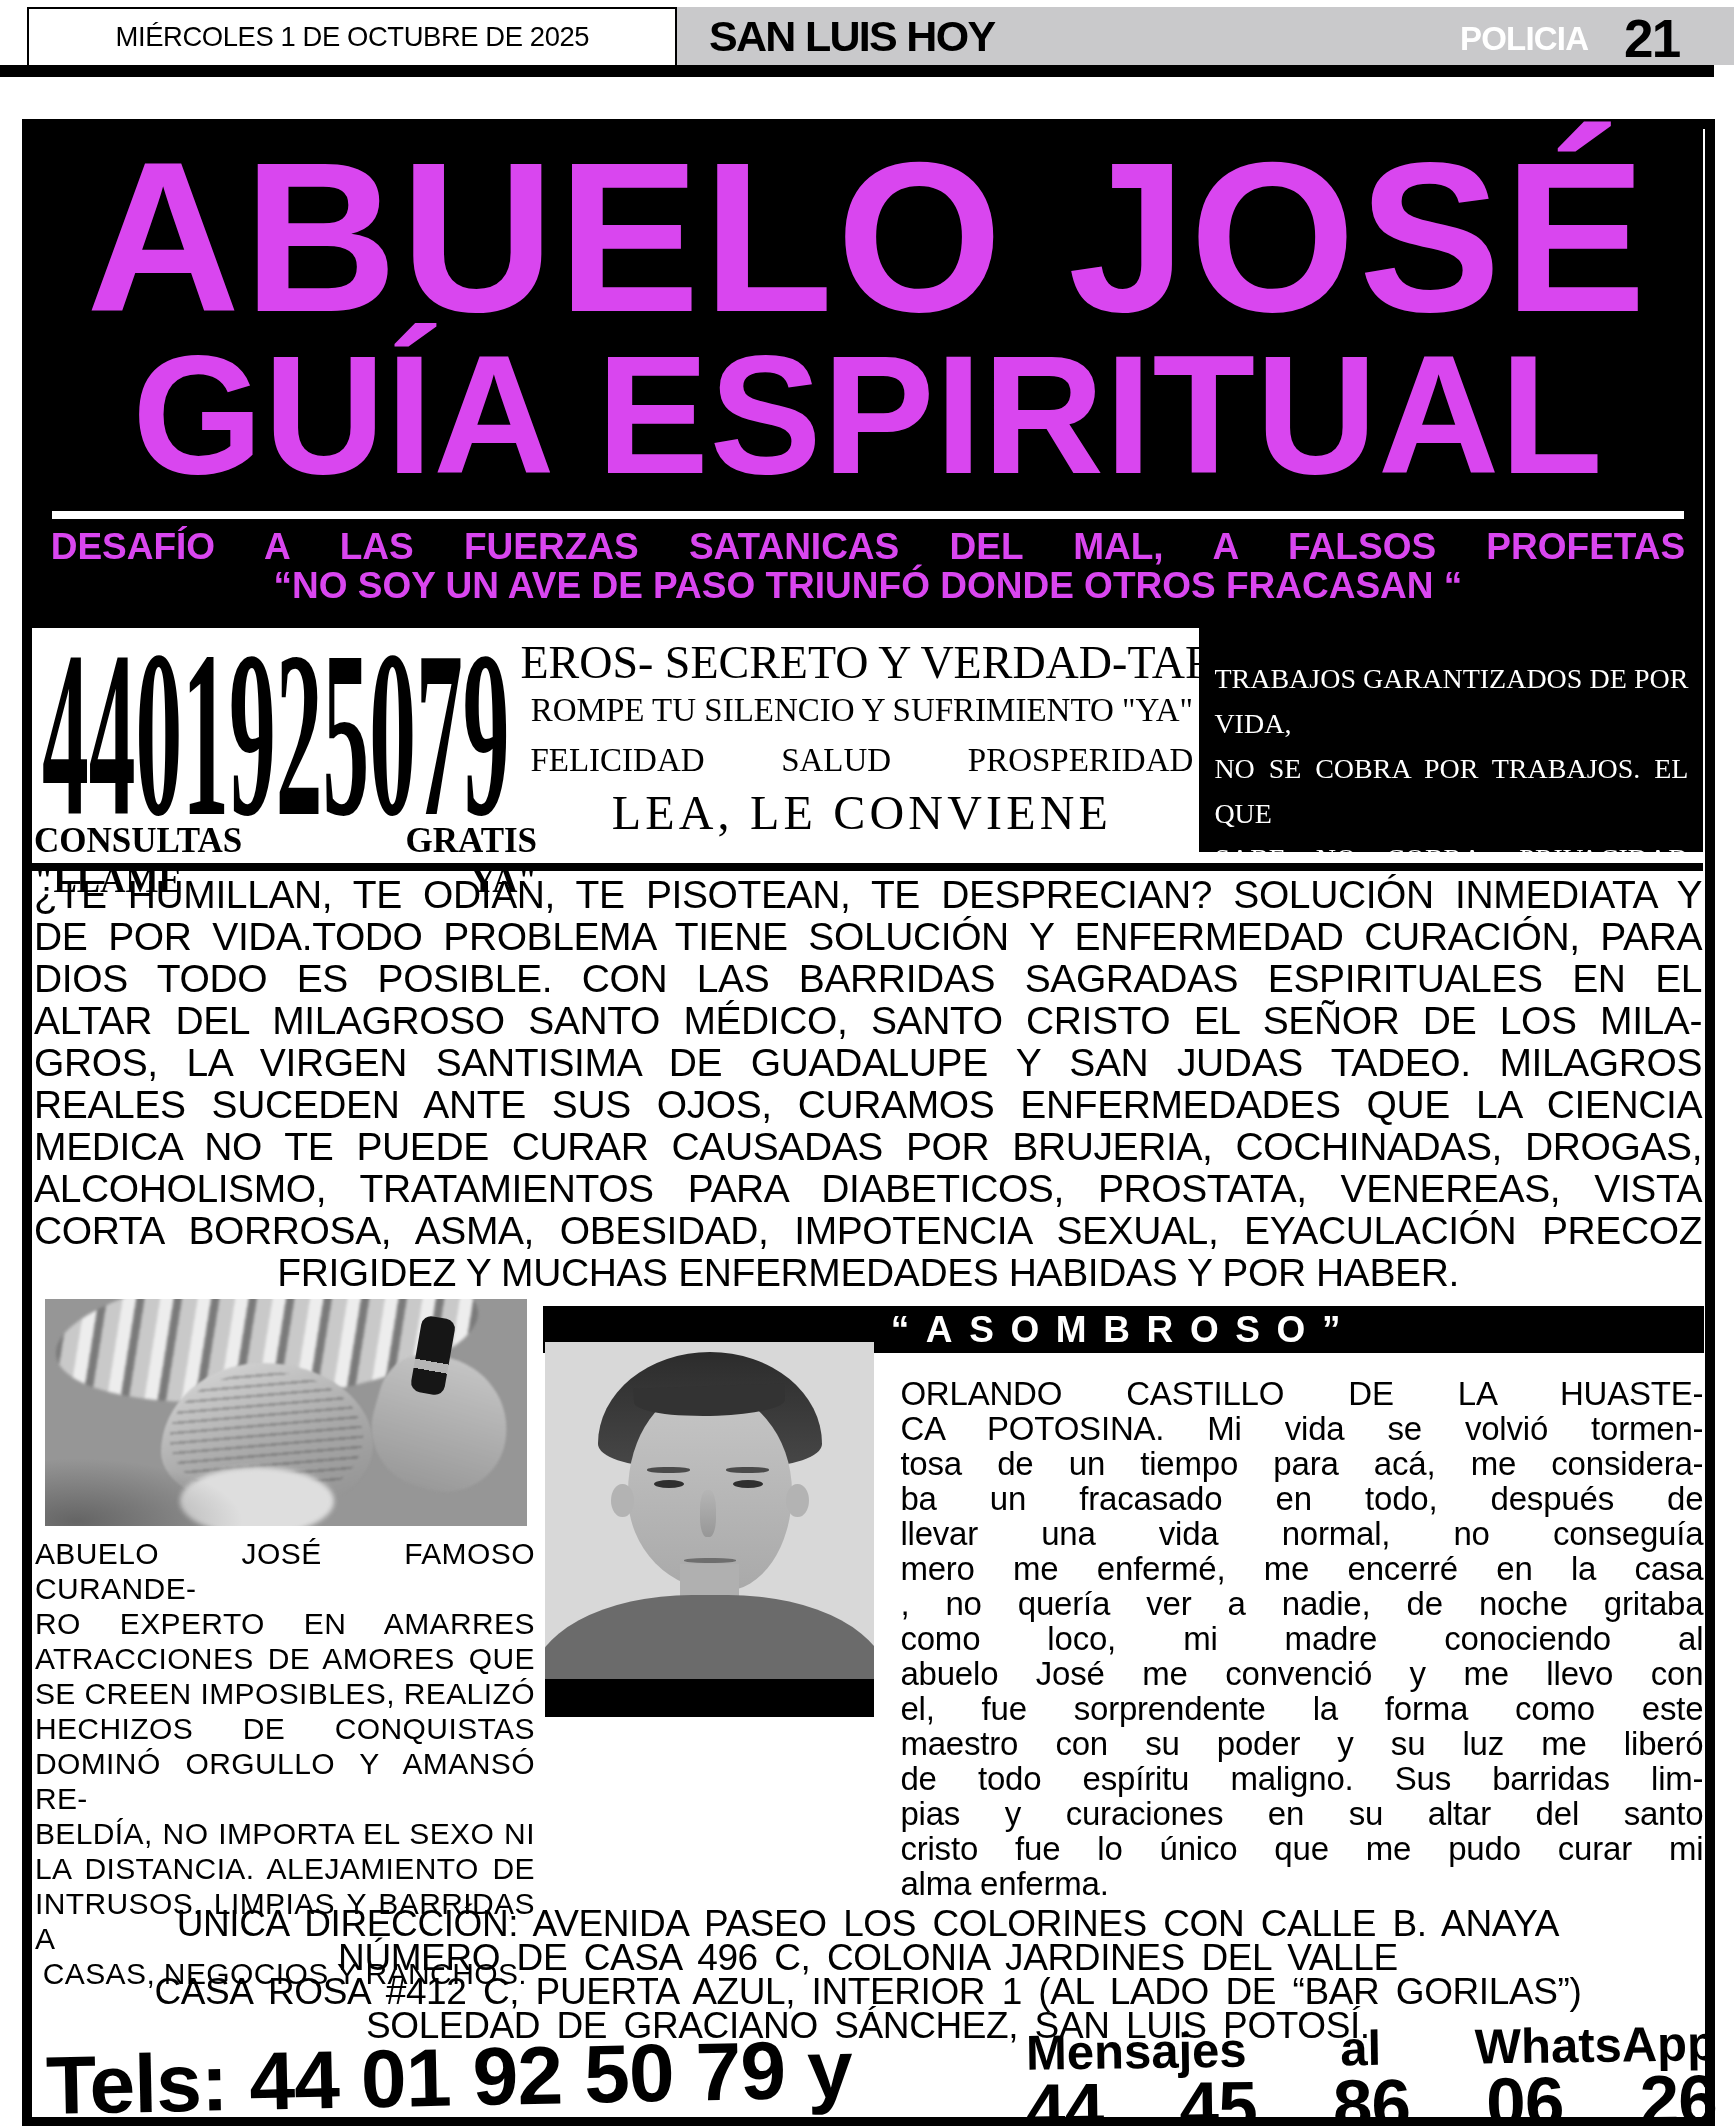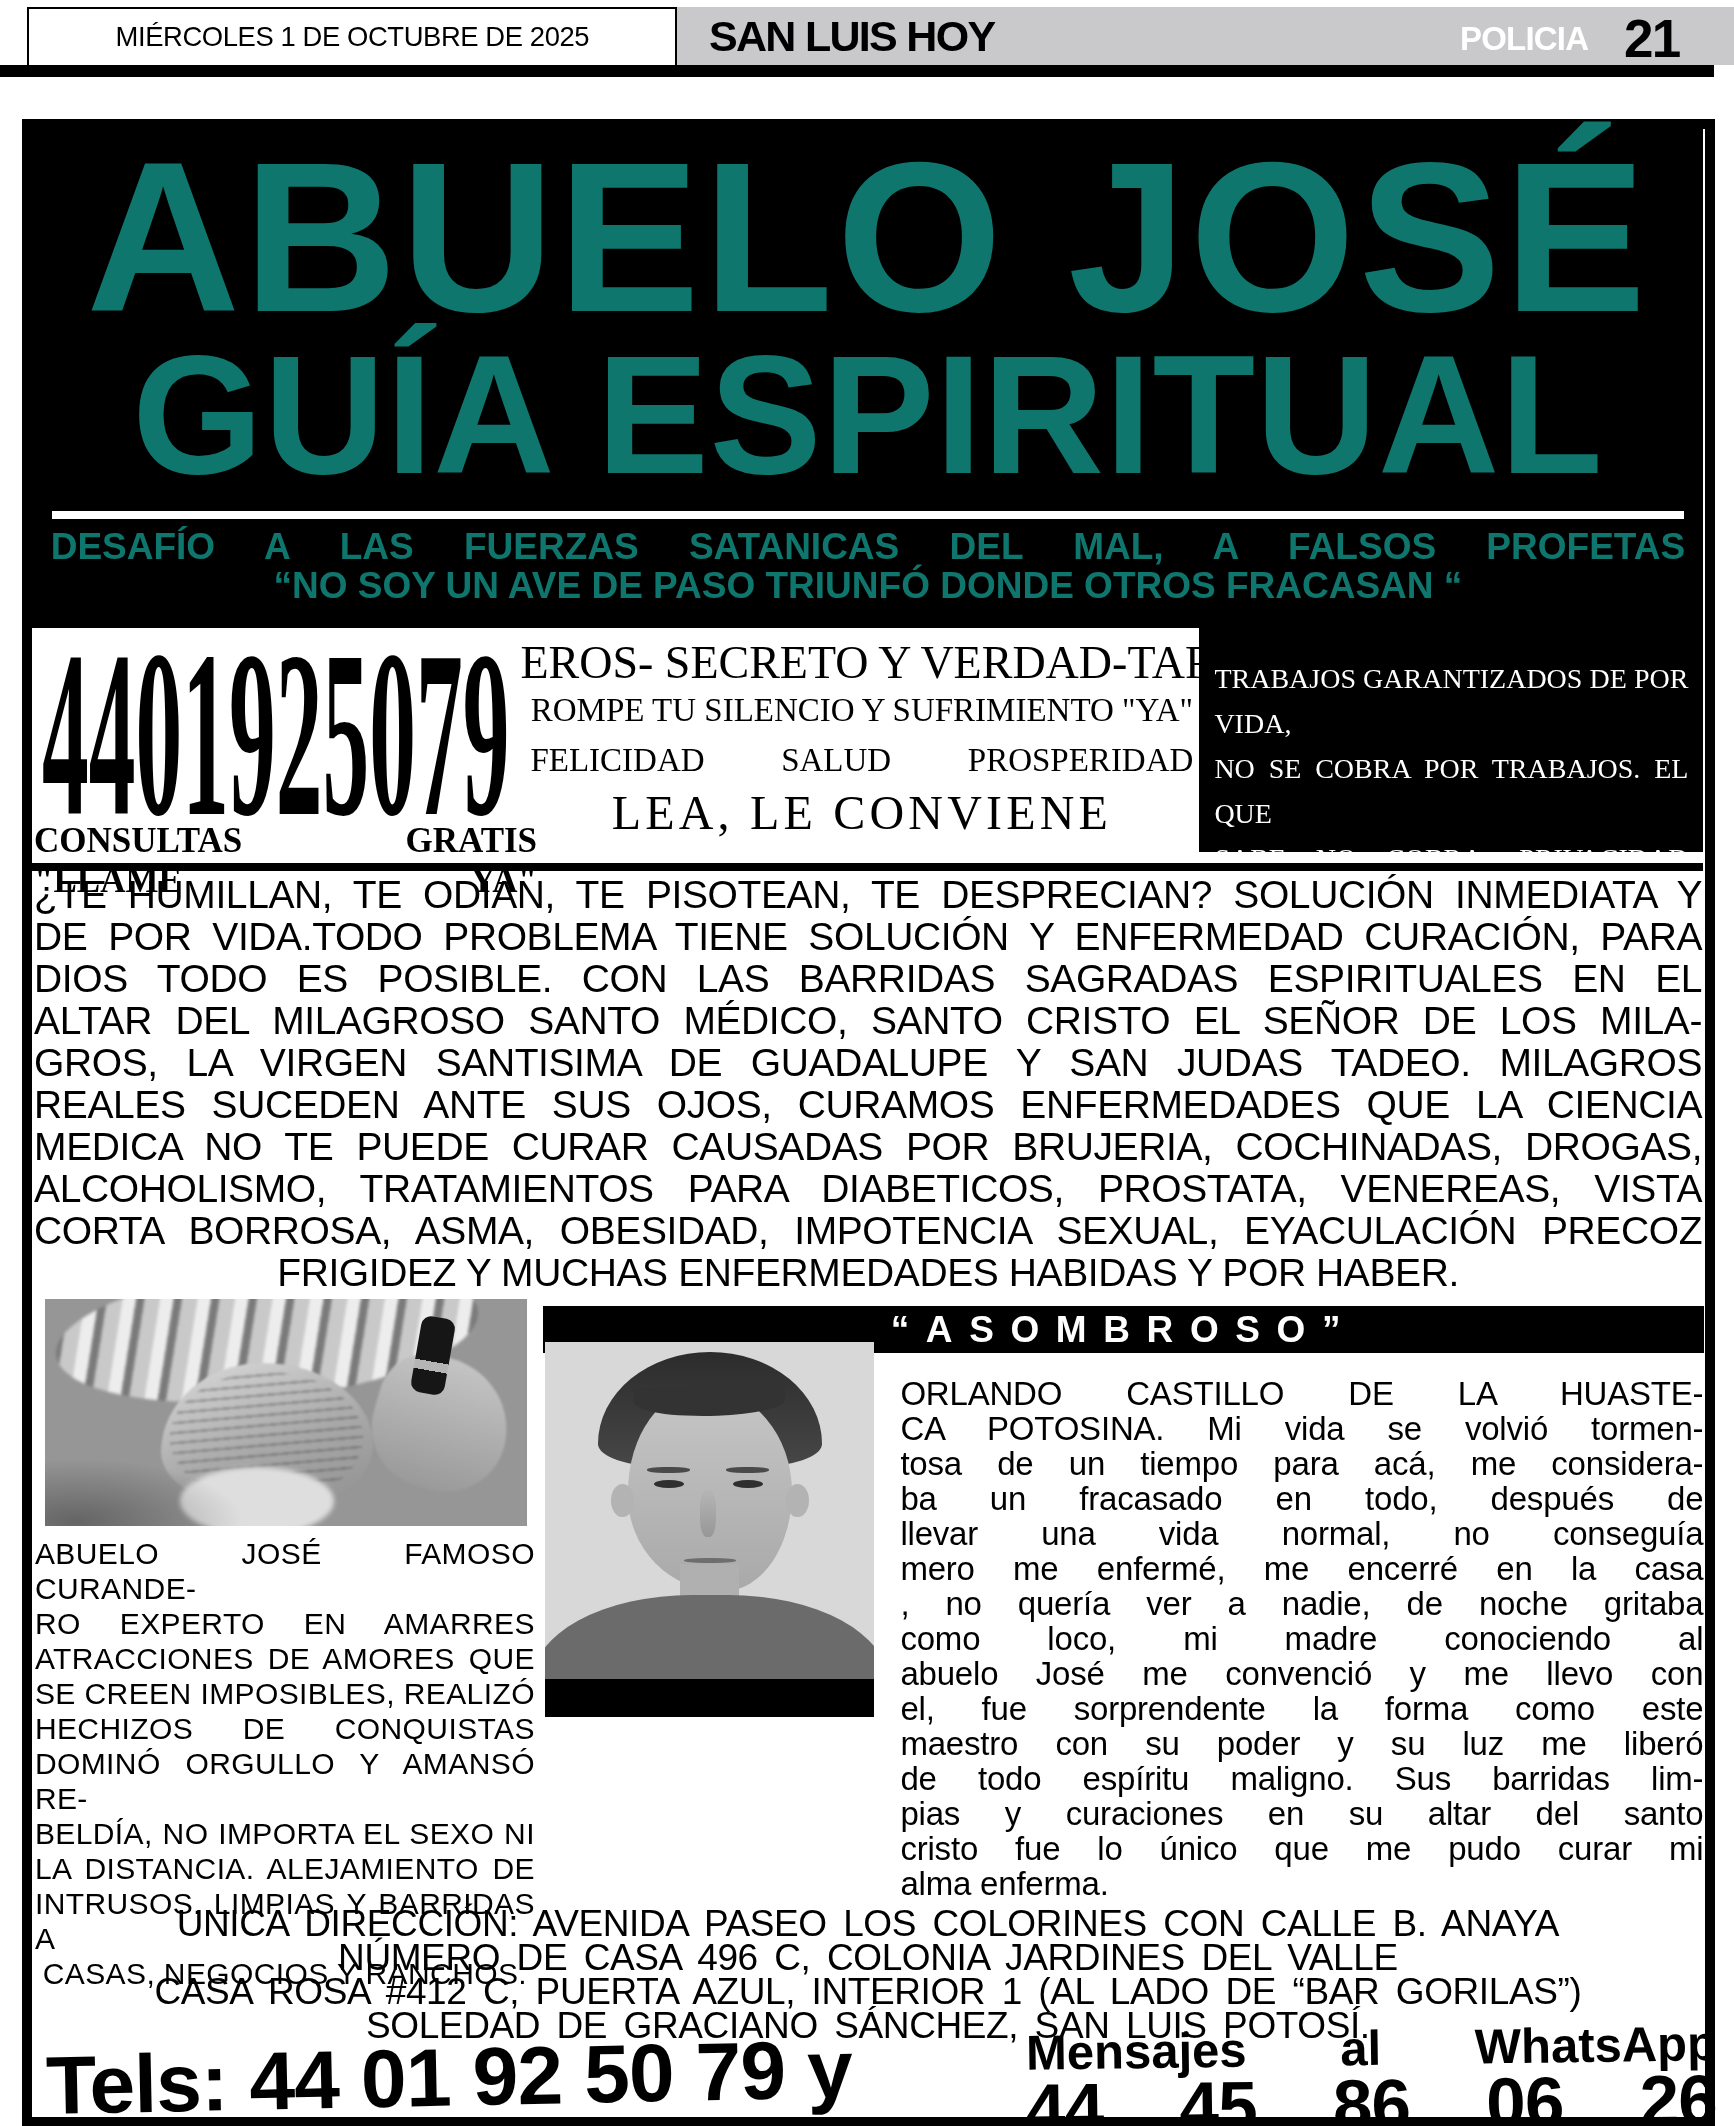--- a/index.html
+++ b/index.html
@@ -24,21 +24,21 @@
   .header-rule { left:0; top:65px; width:1714px; height:11.6px; background:#000; }
 
   
   .ad {
     left:22.4px; top:119px; width:1693px; height:2008px;
     border:10.8px solid #000; background:#fff;
   }
   .ad > .abs { position:absolute; }
 
   
-  .title-box { left:0; top:0; width:1671px; height:499px; background:#000; color:#0f766e; text-align:center; }
+  .title-box { left:0; top:0; width:1671px; height:499px; background:#000; color:#d946ef; text-align:center; }
   .title-l1 { padding-top:13.3px; font-size:213px; line-height:191px; font-weight:bold; letter-spacing:3.3px; white-space:nowrap; }
   .title-l2 { font-size:168px; line-height:164px; font-weight:bold; letter-spacing:0.8px; white-space:nowrap;text-align:center; }
   .title-rule { margin:13.3px auto 8.3px auto; width:1632px; height:8.3px; background:#fff; }
   .sub-line { font-size:37px; line-height:39px; font-weight:bold; padding:0 18.3px; text-align:justify; text-align-last:justify; }
   .sub-line:last-child { text-align:center; text-align-last:center; }
 
   
   .phone-big-wrap { left:10px; top:486px; width:498px; height:208px; overflow:visible; }
   .phone-big {
     display:inline-block; font-family:"Liberation Serif", serif; font-weight:bold;

